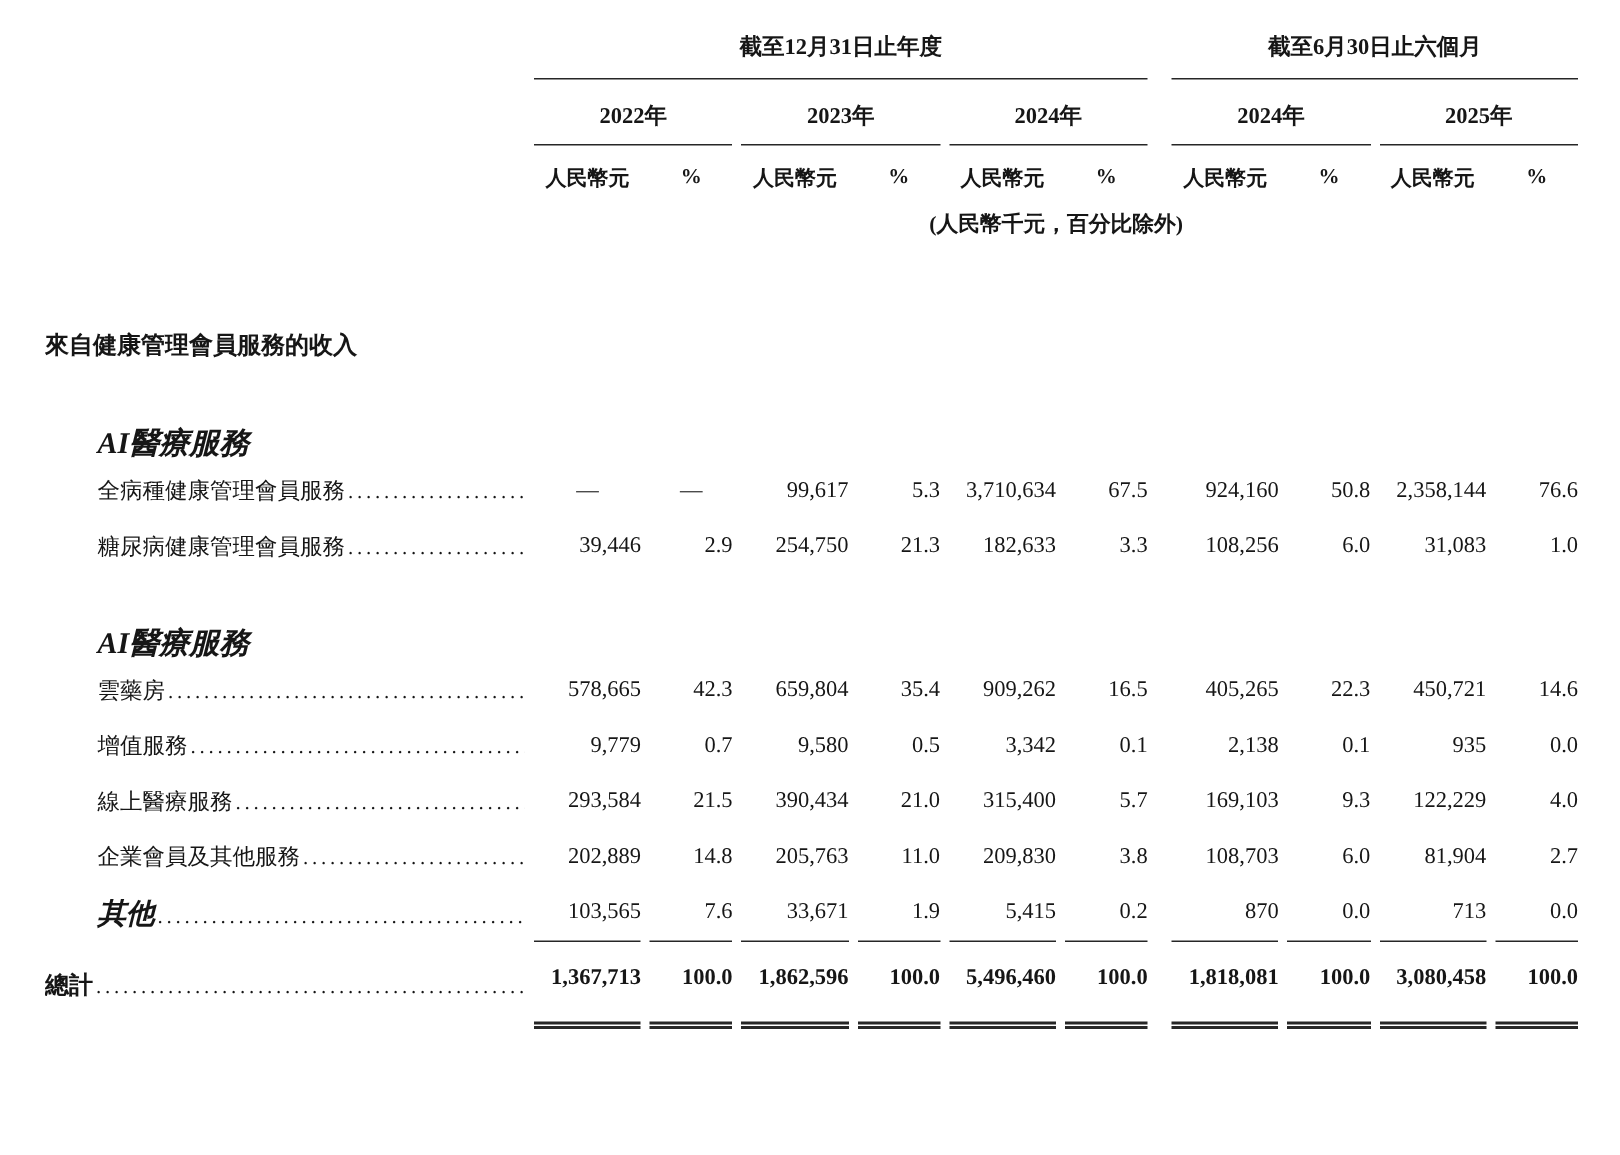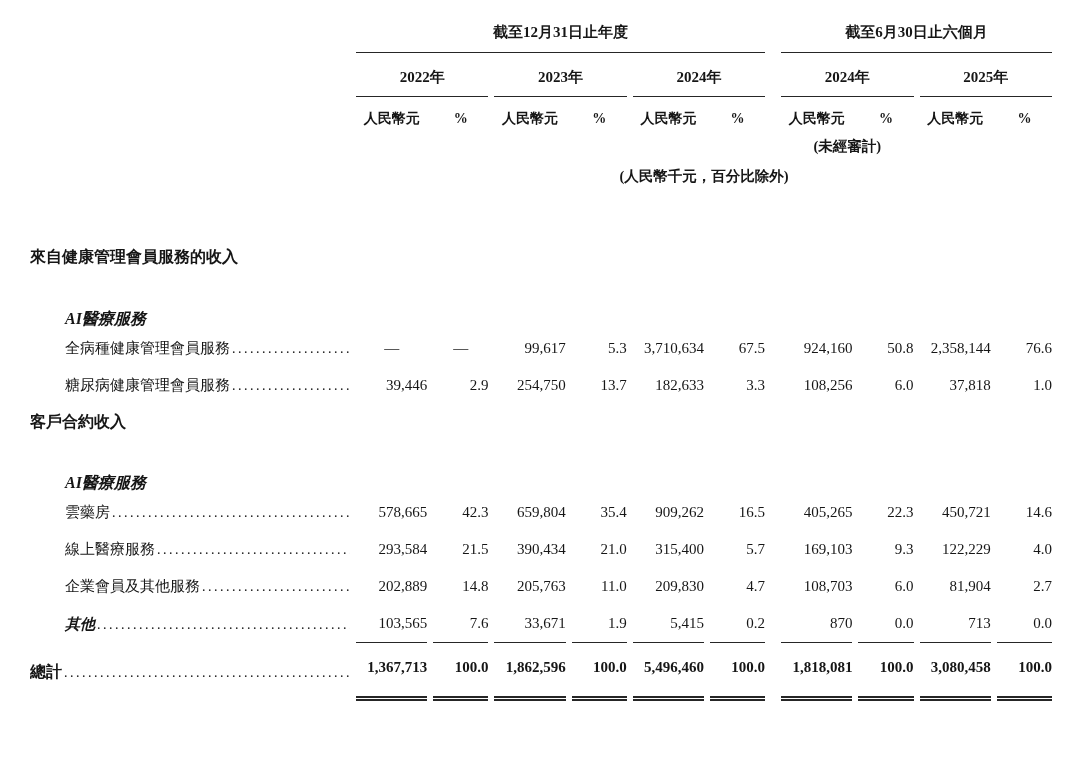--- a/index.html
+++ b/index.html
@@ -47,22 +47,22 @@
   .dash{text-align:center;}
   .lw{display:flex;align-items:baseline;overflow:hidden;}
   .indent .lw{padding-left:35px;}
   .rl{white-space:nowrap;}
   .dots{flex:1;overflow:hidden;white-space:nowrap;margin-left:2px;}
   .dots::after{
     content:"..........................................................................................";
     letter-spacing:2.5px;font-size:14px;
   }
   tr.r-section .rl{font-weight:bold;font-size:16px;}
-  tr.r-subsection .rl{font-weight:bold;font-style:italic;font-size:16px;margin-top:32px;}
-  tr.r-item_emphasis .rl{font-weight:bold;font-style:italic;font-size:15px;}
+  tr.r-subsection .rl{font-weight:bold;font-style:italic;font-size:20px;margin-top:32px;}
+  tr.r-item_emphasis .rl{font-weight:bold;font-style:italic;font-size:19px;}
   tr.r-total .rl{font-weight:bold;font-size:16px;}
   tr.r-total td{height:48px;}
   tr.r-total .num{font-weight:bold;}
   .rb{border-bottom:1.5px solid #262626;}
   .tot{border-bottom:5px double #262626;padding-bottom:5px;}
 </style>
 </head>
 <body>
 
 <div class="page">
@@ -106,27 +106,20 @@
         <th class="colhead amt">人民幣元</th>
         <th class="colhead pct">%</th>
         <th></th>
         <th class="colhead amt">人民幣元</th>
         <th class="colhead pct">%</th>
         <th class="colhead amt">人民幣元</th>
         <th class="colhead pct">%</th>
       </tr>
       <tr>
         <th></th>
-        <th colspan="6"></th>
-        <th></th>
-        <th colspan="2" class="note unaud">(未經審計)</th>
-        <th colspan="2"></th>
-      </tr>
-      <tr>
-        <th></th>
         <th colspan="11" class="note units">(人民幣千元，百分比除外)</th>
       </tr>
     </thead>
     <tbody id="tbody">
         <tr class="r-section">
           <td>
             <div class="lw">
               <span class="rl">來自健康管理會員服務的收入</span>
             </div>
           </td>
@@ -162,36 +155,28 @@
         <tr class="r-item indent">
           <td>
             <div class="lw">
               <span class="rl">糖尿病健康管理會員服務</span>
               <span class="dots"></span>
             </div>
           </td>
           <td class="num">39,446</td>
           <td class="num">2.9</td>
           <td class="num">254,750</td>
-          <td class="num">13.7</td>
+          <td class="num">21.3</td>
           <td class="num">182,633</td>
           <td class="num">3.3</td>
           <td></td>
           <td class="num">108,256</td>
           <td class="num">6.0</td>
-          <td class="num">37,818</td>
+          <td class="num">31,083</td>
           <td class="num">1.0</td>
-        </tr>
-        <tr class="r-section">
-          <td>
-            <div class="lw">
-              <span class="rl">客戶合約收入</span>
-            </div>
-          </td>
-          <td colspan="11"></td>
         </tr>
         <tr class="r-subsection indent">
           <td>
             <div class="lw">
               <span class="rl">AI醫療服務</span>
             </div>
           </td>
           <td colspan="11"></td>
         </tr>
         <tr class="r-item indent">
@@ -209,20 +194,39 @@
           <td class="num">16.5</td>
           <td></td>
           <td class="num">405,265</td>
           <td class="num">22.3</td>
           <td class="num">450,721</td>
           <td class="num">14.6</td>
         </tr>
         <tr class="r-item indent">
           <td>
             <div class="lw">
+              <span class="rl">增值服務</span>
+              <span class="dots"></span>
+            </div>
+          </td>
+          <td class="num">9,779</td>
+          <td class="num">0.7</td>
+          <td class="num">9,580</td>
+          <td class="num">0.5</td>
+          <td class="num">3,342</td>
+          <td class="num">0.1</td>
+          <td></td>
+          <td class="num">2,138</td>
+          <td class="num">0.1</td>
+          <td class="num">935</td>
+          <td class="num">0.0</td>
+        </tr>
+        <tr class="r-item indent">
+          <td>
+            <div class="lw">
               <span class="rl">線上醫療服務</span>
               <span class="dots"></span>
             </div>
           </td>
           <td class="num">293,584</td>
           <td class="num">21.5</td>
           <td class="num">390,434</td>
           <td class="num">21.0</td>
           <td class="num">315,400</td>
           <td class="num">5.7</td>
@@ -237,21 +241,21 @@
             <div class="lw">
               <span class="rl">企業會員及其他服務</span>
               <span class="dots"></span>
             </div>
           </td>
           <td class="num">202,889</td>
           <td class="num">14.8</td>
           <td class="num">205,763</td>
           <td class="num">11.0</td>
           <td class="num">209,830</td>
-          <td class="num">4.7</td>
+          <td class="num">3.8</td>
           <td></td>
           <td class="num">108,703</td>
           <td class="num">6.0</td>
           <td class="num">81,904</td>
           <td class="num">2.7</td>
         </tr>
         <tr class="r-item_emphasis indent">
           <td>
             <div class="lw">
               <span class="rl">其他</span>

